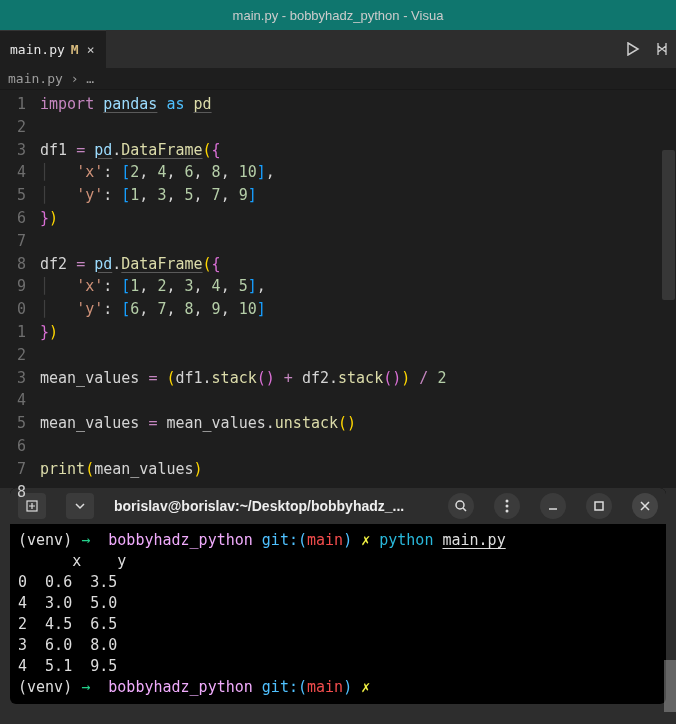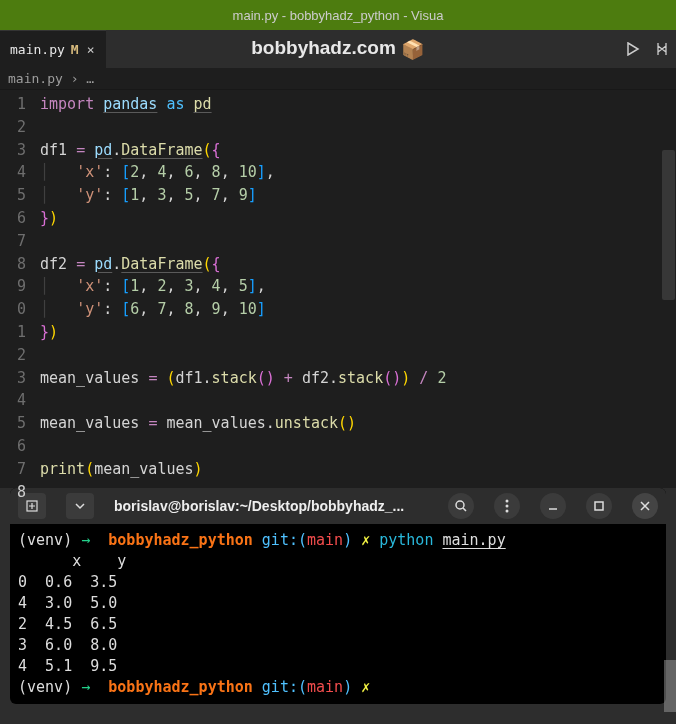--- a/index.html
+++ b/index.html
@@ -4,21 +4,21 @@
 <style>
 * { margin: 0; padding: 0; box-sizing: border-box; }
 html, body { width: 676px; height: 724px; overflow: hidden; }
 body {
   font-family: 'Menlo', 'Consolas', monospace;
   background: #2d2d2d;
   color: #ccc;
 }
 .titlebar {
   height: 30px;
-  background: #4d7c0f;
+  background: #0f766e;
   display: flex;
   align-items: center;
   justify-content: center;
   color: #ccc;
   font-size: 13px;
   font-family: Arial, sans-serif;
 }
 .tab-row {
   height: 38px;
   background: #2d2d2d;
@@ -153,21 +153,21 @@
 }
 .term-body {
   padding: 6px 8px;
   font-size: 15px;
   line-height: 21px;
   white-space: pre;
   color: #ddd;
 }
 .venv { color: #ddd; }
 .arrow { color: #23d18b; }
-.proj { color: #f97316; font-weight:bold;}
+.proj { color: #f0abfc; font-weight:normal;}
 .git { color: #4fc1ff; }
 .branch { color: #f14c4c; }
 .yel { color: #f5f543; }
 .cyan { color: #29b8db; }
 .file { color: #ddd; text-decoration: underline; text-underline-offset: 3px;}
 .term-scroll {
   position: absolute;
   right: 0px;
   bottom: 12px;
   width: 12px;
@@ -181,23 +181,20 @@
 
 <div class="titlebar">
   <span>main.py - bobbyhadz_python - Visua</span>
 </div>
 
 <div class="tab-row">
   <div class="tab">
     <span>main.py</span>
     <span class="mod">M</span>
     <span class="close">×</span>
-  </div>
-  <div class="center-label">
-    <b>bobbyhadz.com</b> <span class="cube">📦</span>
   </div>
   <div class="right-actions">
     <span>
       <svg width="14" height="14" viewBox="0 0 14 14">
           <path d="M2 1 L12 7 L2 13 Z" fill="none" stroke="#ccc" stroke-width="1.5"></path>
         </svg>
     </span>
     <span>
       <svg width="16" height="16" viewBox="0 0 16 16">
           <path d="M4 2v12M12 2v12M4 5l4 3-4 3M12 5l-4 3 4 3" fill="none" stroke="#ccc" stroke-width="1.3"></path>

